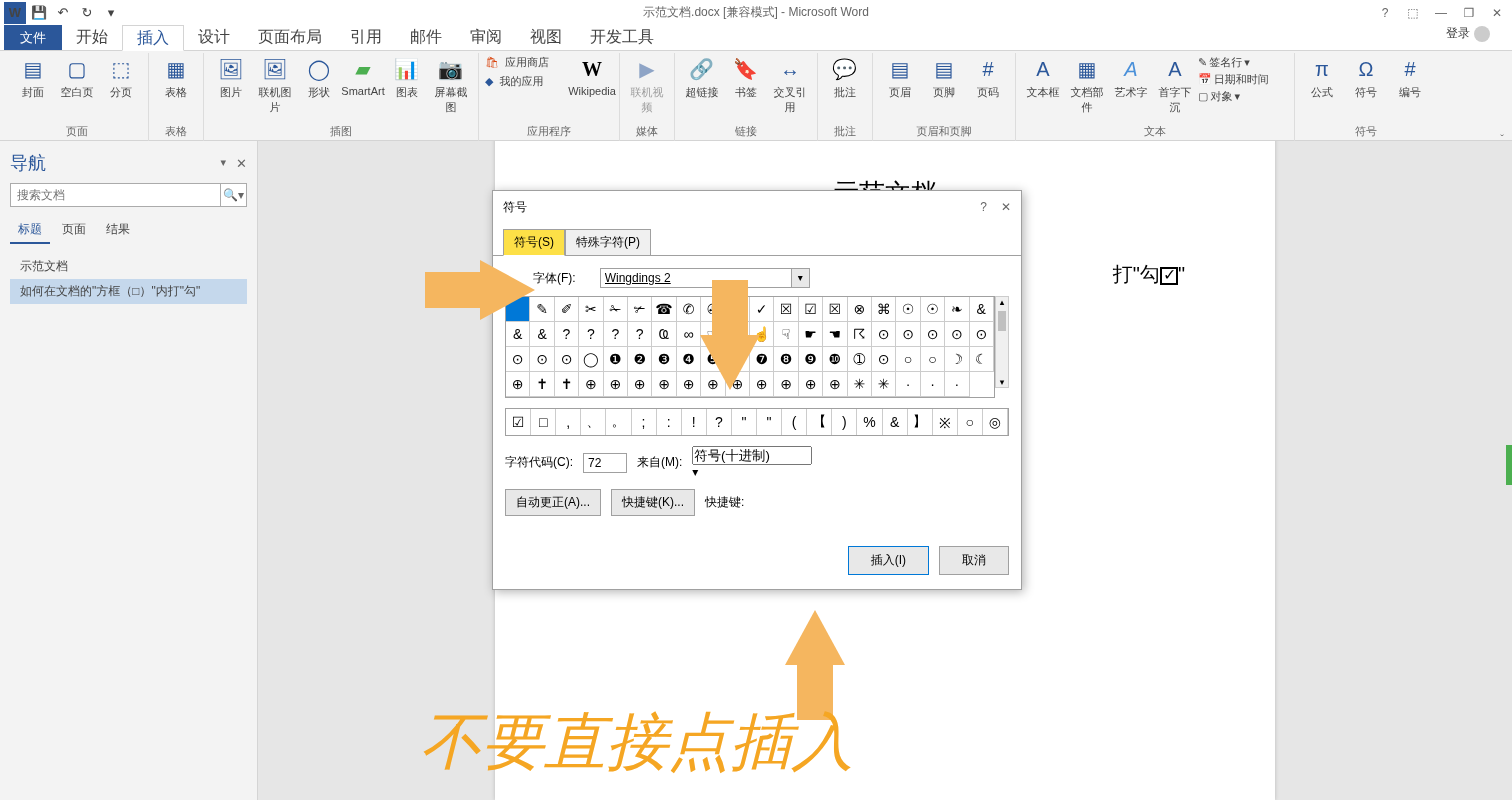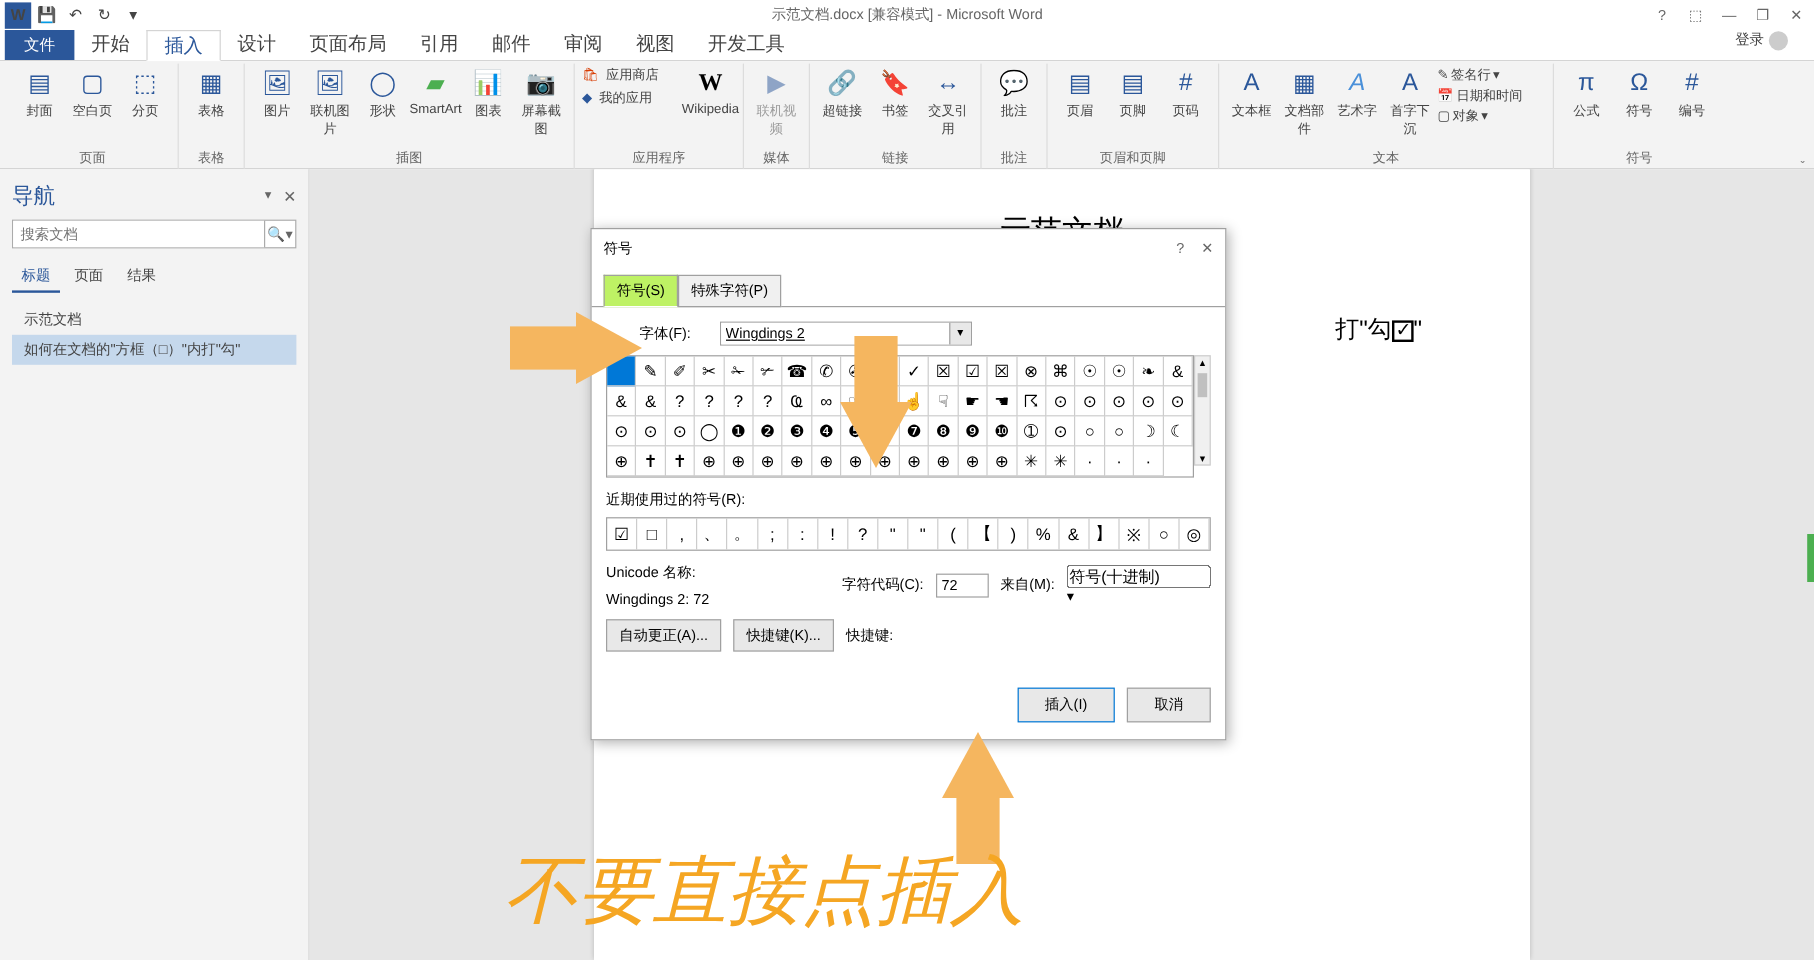--- a/index.html
+++ b/index.html
@@ -55,21 +55,21 @@
 .page .body-text { font-size: 20px; margin-top: 50px; font-family: "SimSun", serif; }
 .checkbox-symbol { display: inline-block; border: 2px solid #000; width: 18px; height: 18px; position: relative; vertical-align: middle; }
 .checkbox-symbol::after { content: "✓"; position: absolute; left: 1px; top: -4px; font-size: 16px; }
 
 
 .dialog { position: absolute; left: 492px; top: 190px; width: 530px; background: #fff; border: 1px solid #a0a0a0; box-shadow: 2px 2px 10px rgba(0,0,0,0.3); font-size: 12px; }
 .dialog-titlebar { height: 32px; display: flex; align-items: center; padding: 0 10px; justify-content: space-between; }
 .dialog-titlebar .right { display: flex; gap: 14px; color: #666; }
 .dialog-tabs { display: flex; padding: 0 10px; margin-top: 6px; }
 .dialog-tabs span { border: 1px solid #a0a0a0; padding: 4px 10px; background: #f0f0f0; position: relative; }
-.dialog-tabs span.active { background: #bef264; border-bottom: 1px solid #fff; z-index: 2; }
+.dialog-tabs span.active { background: #fde047; border-bottom: 1px solid #fff; z-index: 2; }
 .dialog-body { border-top: 1px solid #a0a0a0; margin-top: -1px; padding: 12px; }
 .form-row { display: flex; align-items: center; gap: 24px; margin-bottom: 8px; }
 .form-row label { font-size: 12px; }
 .form-row .combo { border: 1px solid #a0a0a0; display: flex; }
 .form-row .combo input { border: none; padding: 2px 4px; outline: none; font-size: 12px; text-decoration: underline; }
 .form-row .combo .drop { width: 18px; border-left: 1px solid #a0a0a0; background: #e8e8e8; text-align: center; font-size: 10px; line-height: 18px; }
 .symbol-grid { border: 1px solid #a0a0a0; display: grid; grid-template-columns: repeat(20, 1fr); font-family: serif; position: relative; margin-bottom: 10px; }
 .symbol-grid .cell { border-right: 1px solid #ccc; border-bottom: 1px solid #ccc; height: 25px; display: flex; align-items: center; justify-content: center; font-size: 14px; cursor: pointer; }
 .symbol-grid .cell.selected { background: #0078d7; color: #fff; }
 .recent-grid { display: grid; grid-template-columns: repeat(20, 1fr); border: 1px solid #a0a0a0; margin-bottom: 10px; }
@@ -444,21 +444,20 @@
           <div class="cell">·</div>
           <div class="cell">·</div>
           <div class="cell">·</div>
         </div>
       <div class="scrollbar" style="position:absolute;right:0;top:0;bottom:10px;width:14px;background:#f0f0f0;border:1px solid #ccc">
         <div style="text-align:center;font-size:9px">▴</div>
         <div class="thumb" style="background:#c0c0c0;height:20px;margin:4px 2px"></div>
         <div style="position:absolute;bottom:0;left:0;right:0;text-align:center;font-size:9px">▾</div>
       </div>
     </div>
-    <div style="margin-bottom:6px">近期使用过的符号(R):</div>
     <div class="recent-grid" id="recent-grid">
         <div class="cell">☑</div>
         <div class="cell">□</div>
         <div class="cell">,</div>
         <div class="cell">、</div>
         <div class="cell">。</div>
         <div class="cell">;</div>
         <div class="cell">:</div>
         <div class="cell">!</div>
         <div class="cell">?</div>
@@ -468,24 +467,20 @@
         <div class="cell">【</div>
         <div class="cell">)</div>
         <div class="cell">%</div>
         <div class="cell">&amp;</div>
         <div class="cell">】</div>
         <div class="cell">※</div>
         <div class="cell">○</div>
         <div class="cell">◎</div>
       </div>
     <div class="dialog-info">
-      <div class="left-info">
-        <div>Unicode 名称:</div>
-        <div style="margin-top:6px">Wingdings 2: 72</div>
-      </div>
       <label>字符代码(C):</label>
       <input class="text-input" style="width: 44px;" value="72">
       <label>来自(M):</label>
       <div class="combo">
         <input style="width: 120px;" value="符号(十进制)">
         <div class="drop">▾</div>
       </div>
     </div>
     <div class="dialog-btns-row">
       <button class="btn">自动更正(A)...</button>

